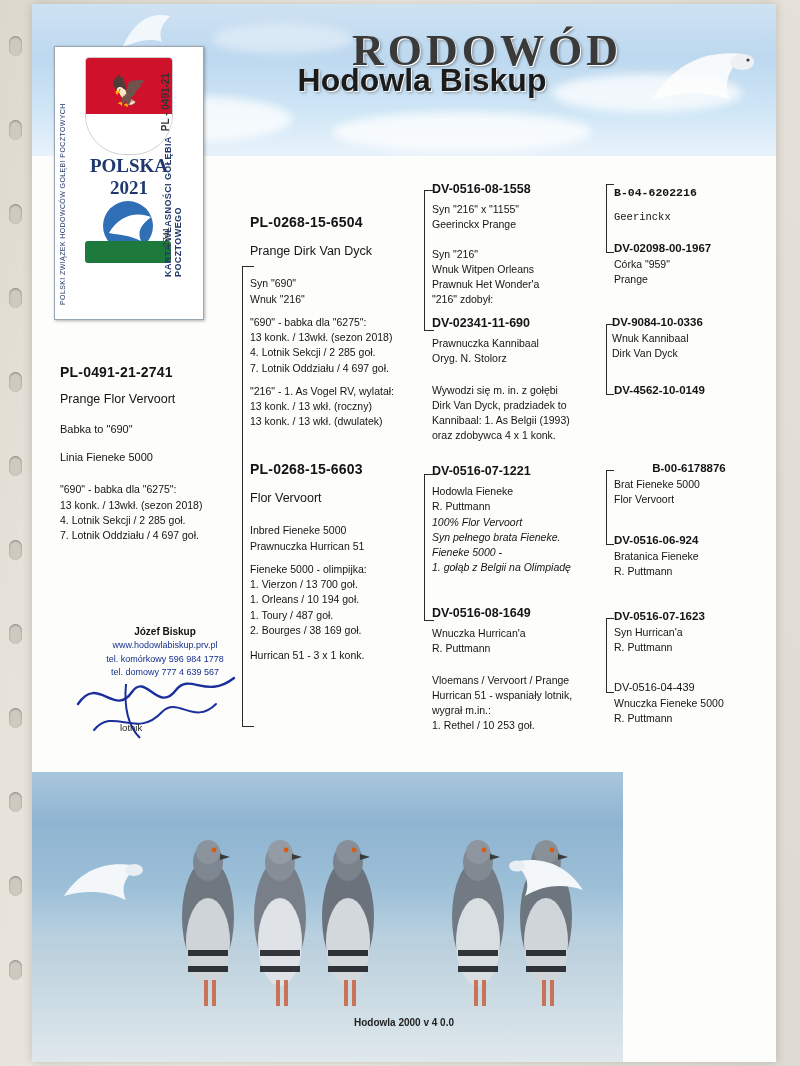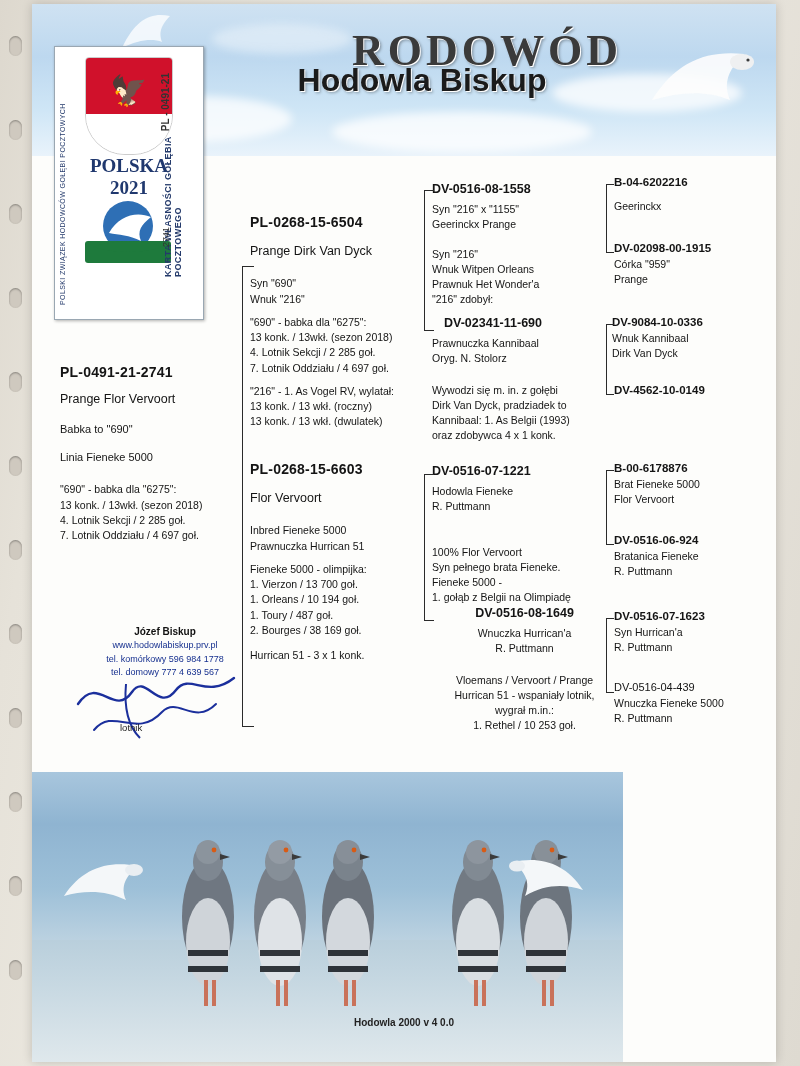--- a/index.html
+++ b/index.html
@@ -217,74 +217,74 @@
     <div class="sm">Geerinckx Prange</div>
     <div class="sm" style="margin-top:14px;">
       <div>Syn "216"</div>
       <div>Wnuk Witpen Orleans</div>
       <div>Prawnuk Het Wonder'a</div>
       <div>"216" zdobył:</div>
     </div>
   </div>
 
   <div class="blk" style="left:400px;top:310px;width:178px;">
-    <div class="med" style="font-weight:bold;margin-left:12px;">DV-02341-11-690</div>
+    <div class="med" style="font-weight:bold;">DV-02341-11-690</div>
     <div class="sm" style="margin-top:4px;">Prawnuczka Kannibaal</div>
     <div class="sm">Oryg. N. Stolorz</div>
     <div class="sm" style="margin-top:16px;">
       <div>Wywodzi się m. in. z gołębi</div>
       <div>Dirk Van Dyck, pradziadek to</div>
       <div>Kannibaal: 1. As Belgii (1993)</div>
       <div>oraz zdobywca 4 x 1 konk.</div>
     </div>
   </div>
 
   <div class="blk" style="left:400px;top:458px;width:178px;">
     <div class="med" style="font-weight:bold;">DV-0516-07-1221</div>
     <div class="sm" style="margin-top:4px;">Hodowla Fieneke</div>
     <div class="sm">R. Puttmann</div>
-    <div class="sm" style="margin-top:30px;">
+    <div class="sm" style="margin-top:0;font-style:italic;">
       <div>100% Flor Vervoort</div>
       <div>Syn pełnego brata Fieneke.</div>
       <div>Fieneke 5000 -</div>
       <div>1. gołąb z Belgii na Olimpiadę</div>
     </div>
   </div>
 
-  <div class="blk" style="left:400px;top:600px;width:185px;text-align:center;">
+  <div class="blk" style="left:400px;top:600px;width:185px;">
     <div class="med" style="font-weight:bold;">DV-0516-08-1649</div>
     <div class="sm" style="margin-top:4px;">Wnuczka Hurrican'a</div>
     <div class="sm">R. Puttmann</div>
     <div class="sm" style="margin-top:16px;">
       <div>Vloemans / Vervoort / Prange</div>
       <div>Hurrican 51 - wspaniały lotnik,</div>
       <div>wygrał m.in.:</div>
       <div>1. Rethel / 10 253 goł.</div>
     </div>
   </div>
 
-  <div class="blk" style="left:582px;top:170px;width:150px;">
+  <div class="blk" style="left:582px;top:181px;width:150px;font-family:Liberation Mono, monospace;">
     <div class="sm" style="font-weight:bold;font-size:11.5px;">B-04-6202216</div>
     <div class="sm" style="margin-top:8px;">Geerinckx</div>
   </div>
   <div class="blk" style="left:582px;top:236px;width:150px;">
-    <div class="sm" style="font-weight:bold;font-size:11.5px;">DV-02098-00-1915</div>
+    <div class="sm" style="font-weight:bold;font-size:11.5px;">DV-02098-00-1967</div>
     <div class="sm">Córka "959"</div>
     <div class="sm">Prange</div>
   </div>
   <div class="blk" style="left:580px;top:310px;width:150px;">
     <div class="sm" style="font-weight:bold;font-size:11.5px;">DV-9084-10-0336</div>
     <div class="sm">Wnuk Kannibaal</div>
     <div class="sm">Dirk Van Dyck</div>
   </div>
   <div class="blk" style="left:582px;top:378px;width:150px;">
     <div class="sm" style="font-weight:bold;font-size:11.5px;">DV-4562-10-0149</div>
   </div>
   <div class="blk" style="left:582px;top:456px;width:150px;">
-    <div class="sm" style="font-weight:bold;font-size:11.5px;">B-00-6178876</div>
+    <div class="sm" style="font-weight:bold;font-size:11.5px;text-align:center;">B-00-6178876</div>
     <div class="sm">Brat Fieneke 5000</div>
     <div class="sm">Flor Vervoort</div>
   </div>
   <div class="blk" style="left:582px;top:528px;width:150px;">
     <div class="sm" style="font-weight:bold;font-size:11.5px;">DV-0516-06-924</div>
     <div class="sm">Bratanica Fieneke</div>
     <div class="sm">R. Puttmann</div>
   </div>
   <div class="blk" style="left:582px;top:604px;width:150px;">
     <div class="sm" style="font-weight:bold;font-size:11.5px;">DV-0516-07-1623</div>

